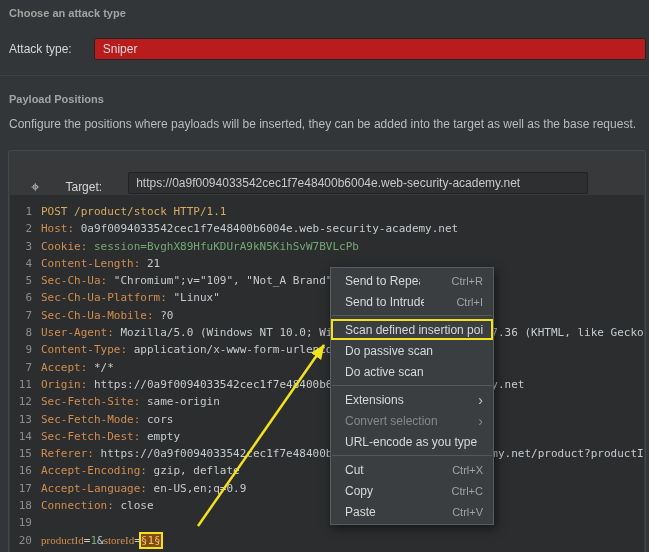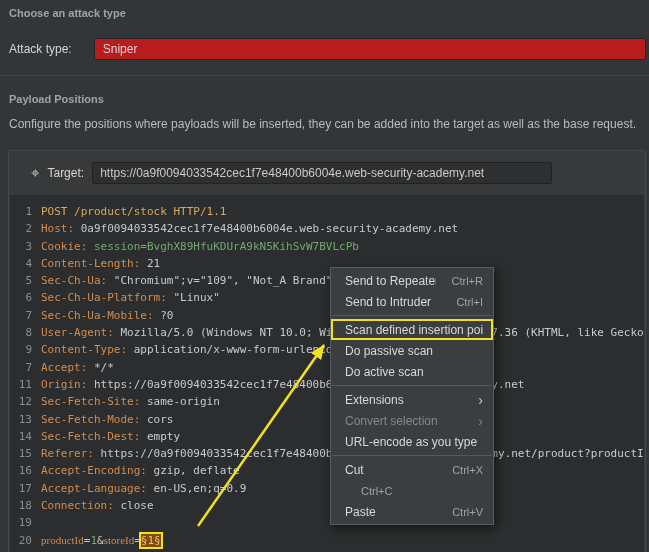--- a/index.html
+++ b/index.html
@@ -9,41 +9,41 @@
   .section-title { font-weight:bold; font-size:11px; color:#a3a3a3; }
   .hdr1 { position:absolute; left:9px; top:7px; }
   .attack-row { position:absolute; left:9px; top:37px; right:3px; height:24px; display:flex; align-items:center; gap:22px; }
   .lbl { font-size:12px; color:#d6d6d6; white-space:nowrap; }
   .combo { flex:1; height:22px; background:#b91c1c; border:1px solid #232526; border-radius:2px; display:flex; align-items:center; padding:0 8px; font-size:12px; color:#d9d9d9; }
   .divider { position:absolute; left:0; right:0; top:75px; height:1px; background:#27292a; border-bottom:1px solid #3e4143; }
   .hdr2 { position:absolute; left:9px; top:93px; }
   .desc { position:absolute; left:9px; top:117px; font-size:12px; color:#b9bcbe; white-space:nowrap; }
 
   .panel { position:absolute; left:8px; top:150px; width:638px; height:402px; background:#37393b; border:1px solid #454849; border-bottom:none; border-radius:3px 3px 0 0; }
-  .target-row { height:43px; display:flex; align-items:center; gap:8px; padding:0 12px 0 22px; }
+  .target-row { height:43px; display:flex; align-items:flex-end; gap:26px; padding:0 12px 0 22px; }
   .crosshair { color:#c2c2c2; font-size:15px; line-height:1; }
   .crosshair::before { content:"⌖"; }
   .target-input { width:460px; height:22px; background:#2d2f30; border:1px solid #212223; border-radius:2px; color:#c9c9c9; font-size:12px; padding:0 7px; font-family:"Liberation Sans", sans-serif; outline:none; }
 
   .editor { position:absolute; left:1px; right:1px; top:44px; bottom:0; background:#2b2d2e; overflow:hidden; padding:8px 0 0 2px; }
   .code-line { display:flex; height:17.3px; line-height:17.3px; font-family:"DejaVu Sans Mono", monospace; font-size:11px; white-space:pre; overflow:hidden; }
   .ln { flex:0 0 20px; width:20px; text-align:right; color:#8a8d8f; margin-right:9px; user-select:none; }
   .lc { flex:1; overflow:hidden; }
   .c-req   { color:#d9ab5e; }
   .c-name  { color:#d28d4f; }
   .c-val   { color:#c7cbce; }
   .c-green { color:#74a873; }
   .c-param { color:#d28d4f;font-family:Liberation Serif, serif; }
   .c-pval  { color:#74a873; }
   .payload-mark { background:#7d4e13; color:#ffc06e; outline:2px solid #f3e11c; outline-offset:0; }
 
   .context-menu { position:absolute; left:330px; top:267px; width:164px; background:#3b3e40; border:1px solid #5a5d5f; box-shadow:2px 3px 10px rgba(0,0,0,.55); padding:2px 0; z-index:40; }
   .menu-item { position:relative; height:21px; display:flex; align-items:center; padding:0 10px 0 14px; font-size:12px; color:#d8d8d8; cursor:default; }
   .mi-label { flex:1; white-space:nowrap; overflow:hidden; }
-  .mi-shortcut { color:#9fa3a6; font-size:11px; margin-left:16px; }
+  .mi-shortcut { color:#9fa3a6; font-size:11px; margin-left:32px; }
   .mi-chevron { color:#c8c8c8; font-size:14px; line-height:1; }
   .mi-chevron::before { content:"›"; }
   .menu-item.disabled { color:#85888a; }
   .menu-item.disabled .mi-chevron { color:#85888a; }
   .menu-item.highlighted { outline:2px solid #f3e11c; outline-offset:-2px; }
   .menu-sep { height:1px; background:#55585a; margin:3px 1px; }
 
   .arrow-overlay { position:absolute; left:0; top:0; width:649px; height:552px; pointer-events:none; z-index:60; }
 </style>
 </head>
@@ -127,20 +127,21 @@
       </div>
       <div class="menu-item">
         <span class="mi-label">URL-encode as you type</span>
       </div>
       <div class="menu-sep"></div>
       <div class="menu-item">
         <span class="mi-label">Cut</span>
         <span class="mi-shortcut">Ctrl+X</span>
       </div>
       <div class="menu-item">
+        <span class="mi-label">Copy</span>
         <span class="mi-shortcut">Ctrl+C</span>
       </div>
       <div class="menu-item">
         <span class="mi-label">Paste</span>
         <span class="mi-shortcut">Ctrl+V</span>
       </div>
     </div>
 
   <svg class="arrow-overlay" viewBox="0 0 649 552">
     <defs>

